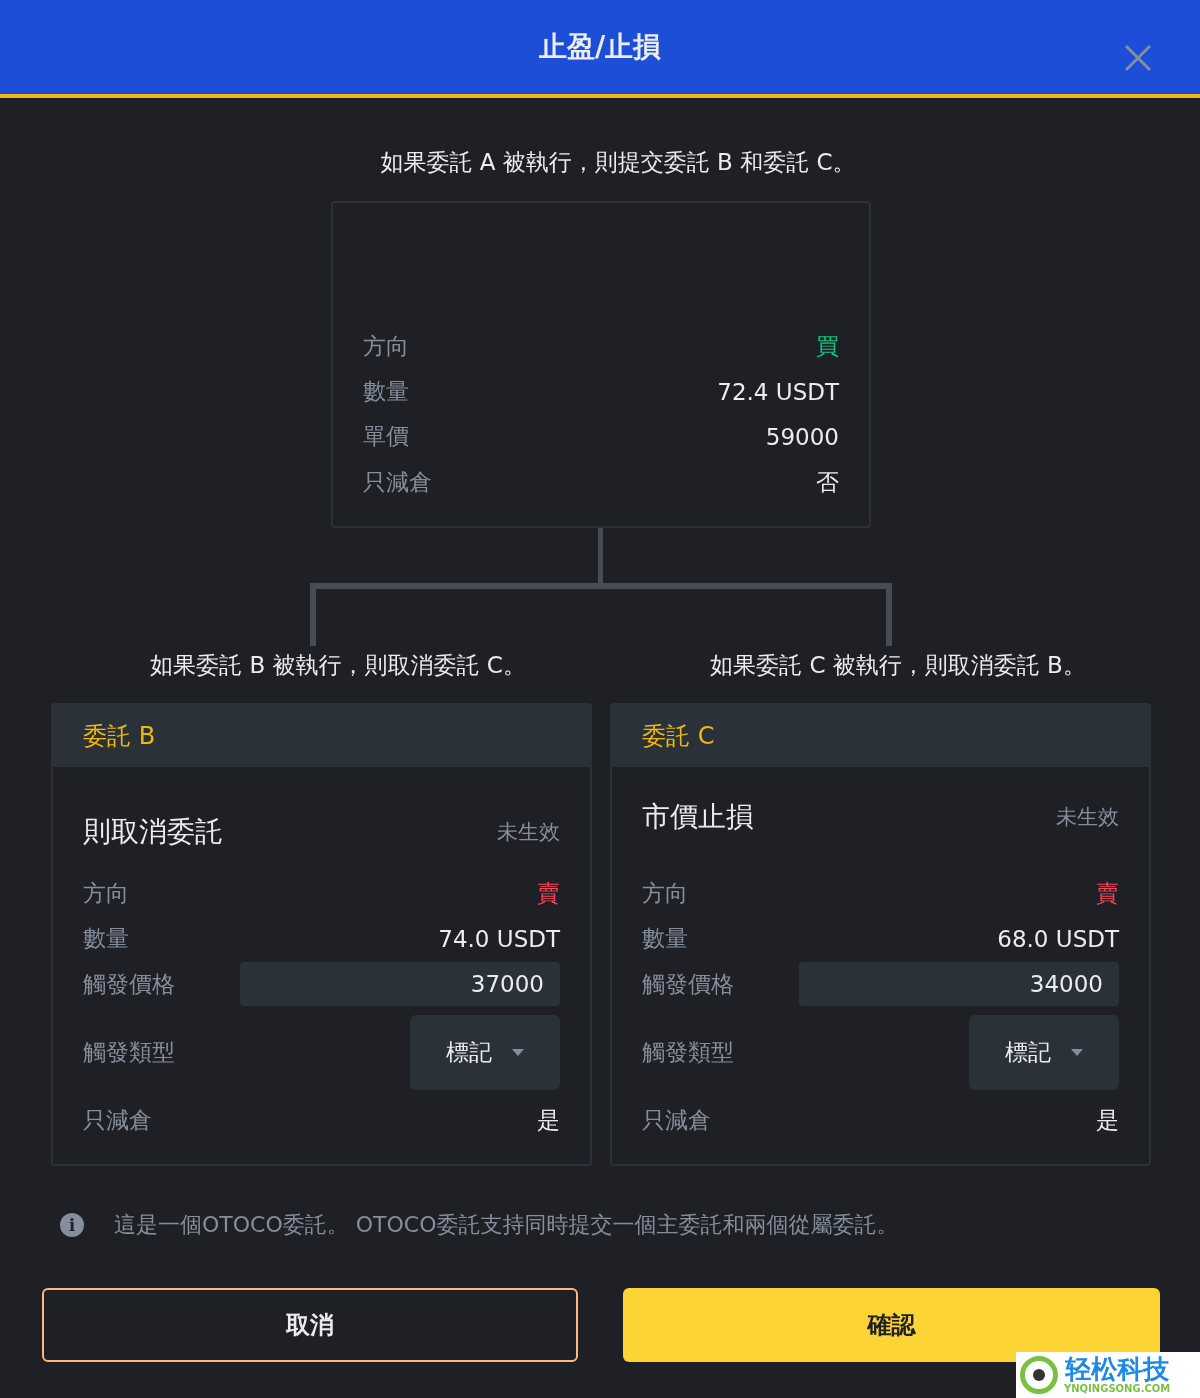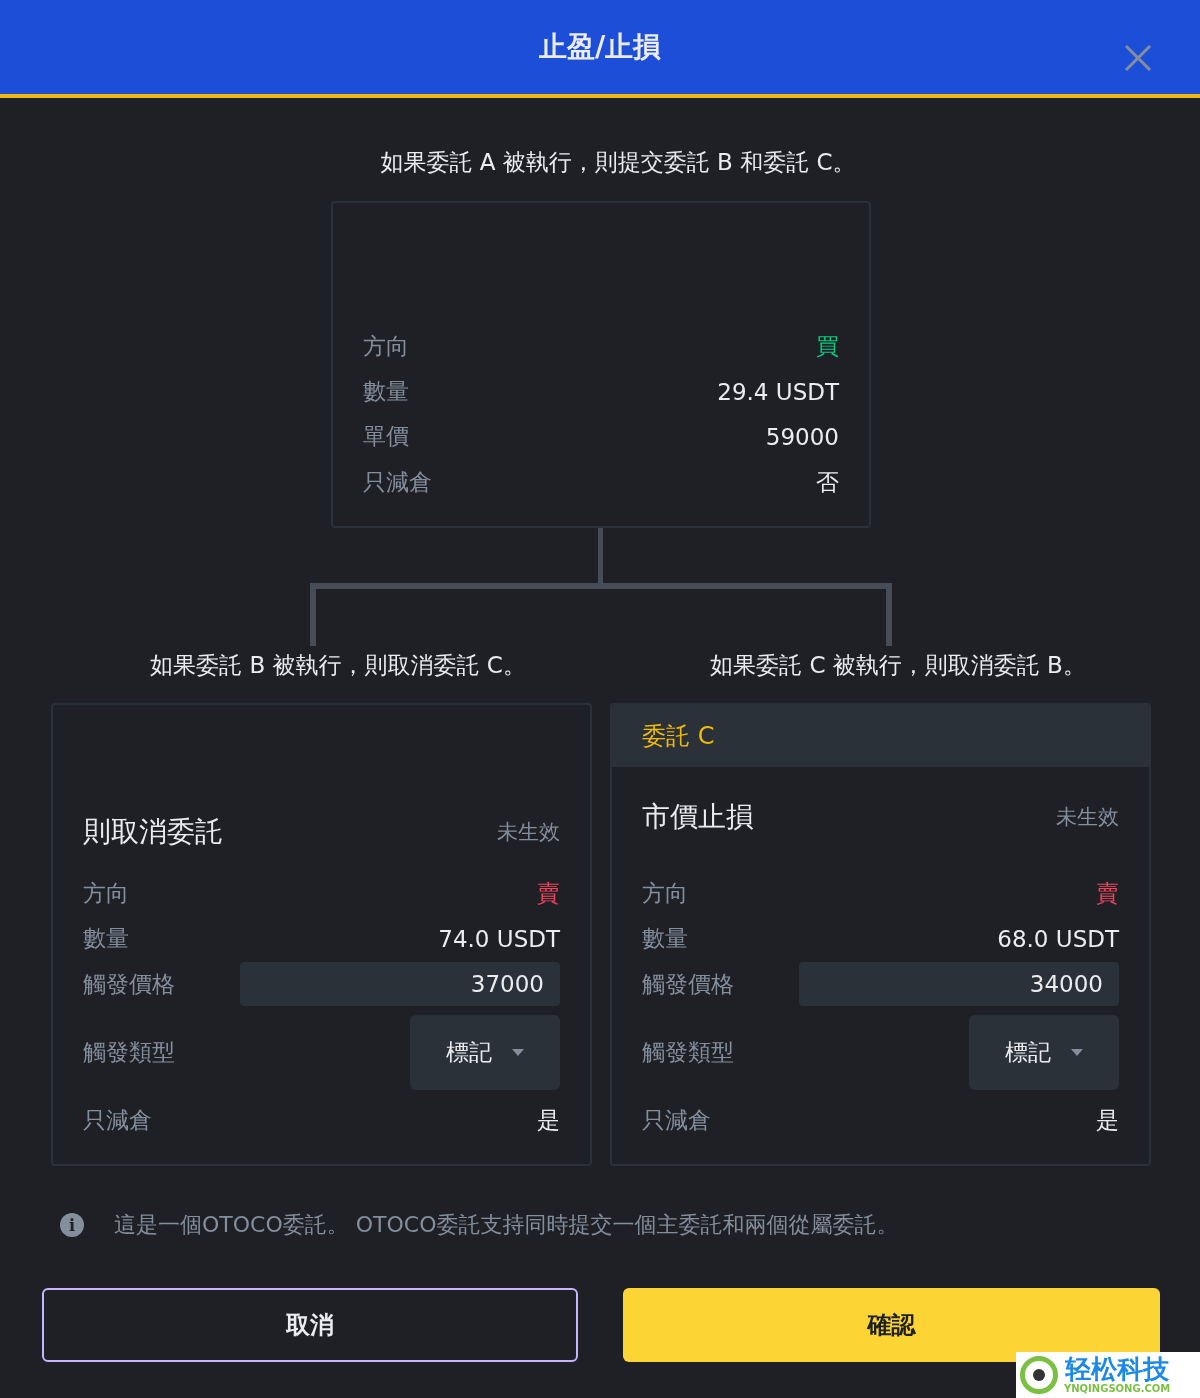--- a/index.html
+++ b/index.html
@@ -27,21 +27,21 @@
   .select-box { position: absolute; width: 150px; height: 75px; background: #2b3139; border-radius: 6px; display: flex; align-items: center; justify-content: center; gap: 20px; font-size: 23px; color: #eaecef; cursor: pointer; }
   .tri { width: 0; height: 0; border-left: 6px solid transparent; border-right: 6px solid transparent; border-top: 7px solid #848e9c; }
 
   .connector { position: absolute; background: #474d57; }
 
   .info { position: absolute; left: 60px; top: 1210px; display: flex; align-items: center; gap: 30px; }
   .info-icon { width: 24px; height: 24px; border-radius: 50%; background: #848e9c; color: #1e2026; font-size: 16px; font-weight: bold; display: flex; align-items: center; justify-content: center; font-family: "DejaVu Serif", serif; }
   .info-text { font-size: 22px; color: #848e9c; }
 
   .btn { position: absolute; top: 1288px; height: 74px; border-radius: 6px; display: flex; align-items: center; justify-content: center; font-size: 24px; font-weight: bold; cursor: pointer; }
-  .btn-cancel { left: 42px; width: 536px; border: 2px solid #c4b5fd; color: #eaecef; background: #1e2026; }
+  .btn-cancel { left: 42px; width: 536px; border: 2px solid #fdba74; color: #eaecef; background: #1e2026; }
   .btn-confirm { left: 623px; width: 537px; background: #fcd535; color: #1e2026; }
 
   .watermark { position: absolute; left: 1016px; top: 1352px; width: 184px; height: 46px; background: #ffffff; display: flex; align-items: center; padding-left: 4px; gap: 6px; }
   .wm-logo { width: 38px; height: 38px; border-radius: 50%; border: 5px solid #7cc043; position: relative; }
   .wm-logo::after { content: ""; position: absolute; left: 8px; top: 8px; width: 12px; height: 12px; border-radius: 50%; background: #333; }
   .wm-text { display: flex; flex-direction: column; align-items: center; }
   .wm-cn { font-size: 26px; font-weight: bold; color: #1e88e5; line-height: 28px; }
   .wm-en { font-size: 10px; color: #7cc043; font-weight: bold; line-height: 12px; }
 </style>
 </head>
@@ -60,21 +60,21 @@
 
 <div class="caption" style="left:0; right:0; top:147px;">如果委託 A 被執行，則提交委託 B 和委託 C。</div>
 
 <div class="card" style="left:331px; top:201px; width:540px; height:327px;">
   <div class="row" style="top:128px;">
     <span class="lbl">方向</span>
     <span class="val buy">買</span>
   </div>
   <div class="row" style="top:173px;">
     <span class="lbl">數量</span>
-    <span class="val">29.4 USDT</span>
+    <span class="val">72.4 USDT</span>
   </div>
   <div class="row" style="top:218px;">
     <span class="lbl">單價</span>
     <span class="val">59000</span>
   </div>
   <div class="row" style="top:264px;">
     <span class="lbl">只減倉</span>
     <span class="val">否</span>
   </div>
 </div>
@@ -82,20 +82,21 @@
 <div class="connector" style="left:598px; top:528px; width:5px; height:58px;"></div>
 <div class="connector" style="left:310px; top:583px; width:582px; height:6px;"></div>
 <div class="connector" style="left:310px; top:583px; width:6px; height:63px;"></div>
 <div class="connector" style="left:886px; top:583px; width:6px; height:63px;"></div>
 
 <div class="caption" style="left:50px; width:540px; top:650px;">如果委託 B 被執行，則取消委託 C。</div>
 
 <div class="caption" style="left:610px; width:540px; top:650px;">如果委託 C 被執行，則取消委託 B。</div>
 
 <div class="card" style="left:51px; top:703px; width:541px; height:463px;">
+  <div class="card-head">委託 B</div>
   <div class="row" style="top:108px;">
     <span class="type-title">則取消委託</span>
     <span class="status">未生效</span>
   </div>
   <div class="row" style="top:173px;">
     <span class="lbl">方向</span>
     <span class="val sell">賣</span>
   </div>
   <div class="row" style="top:218px;">
     <span class="lbl">數量</span>

